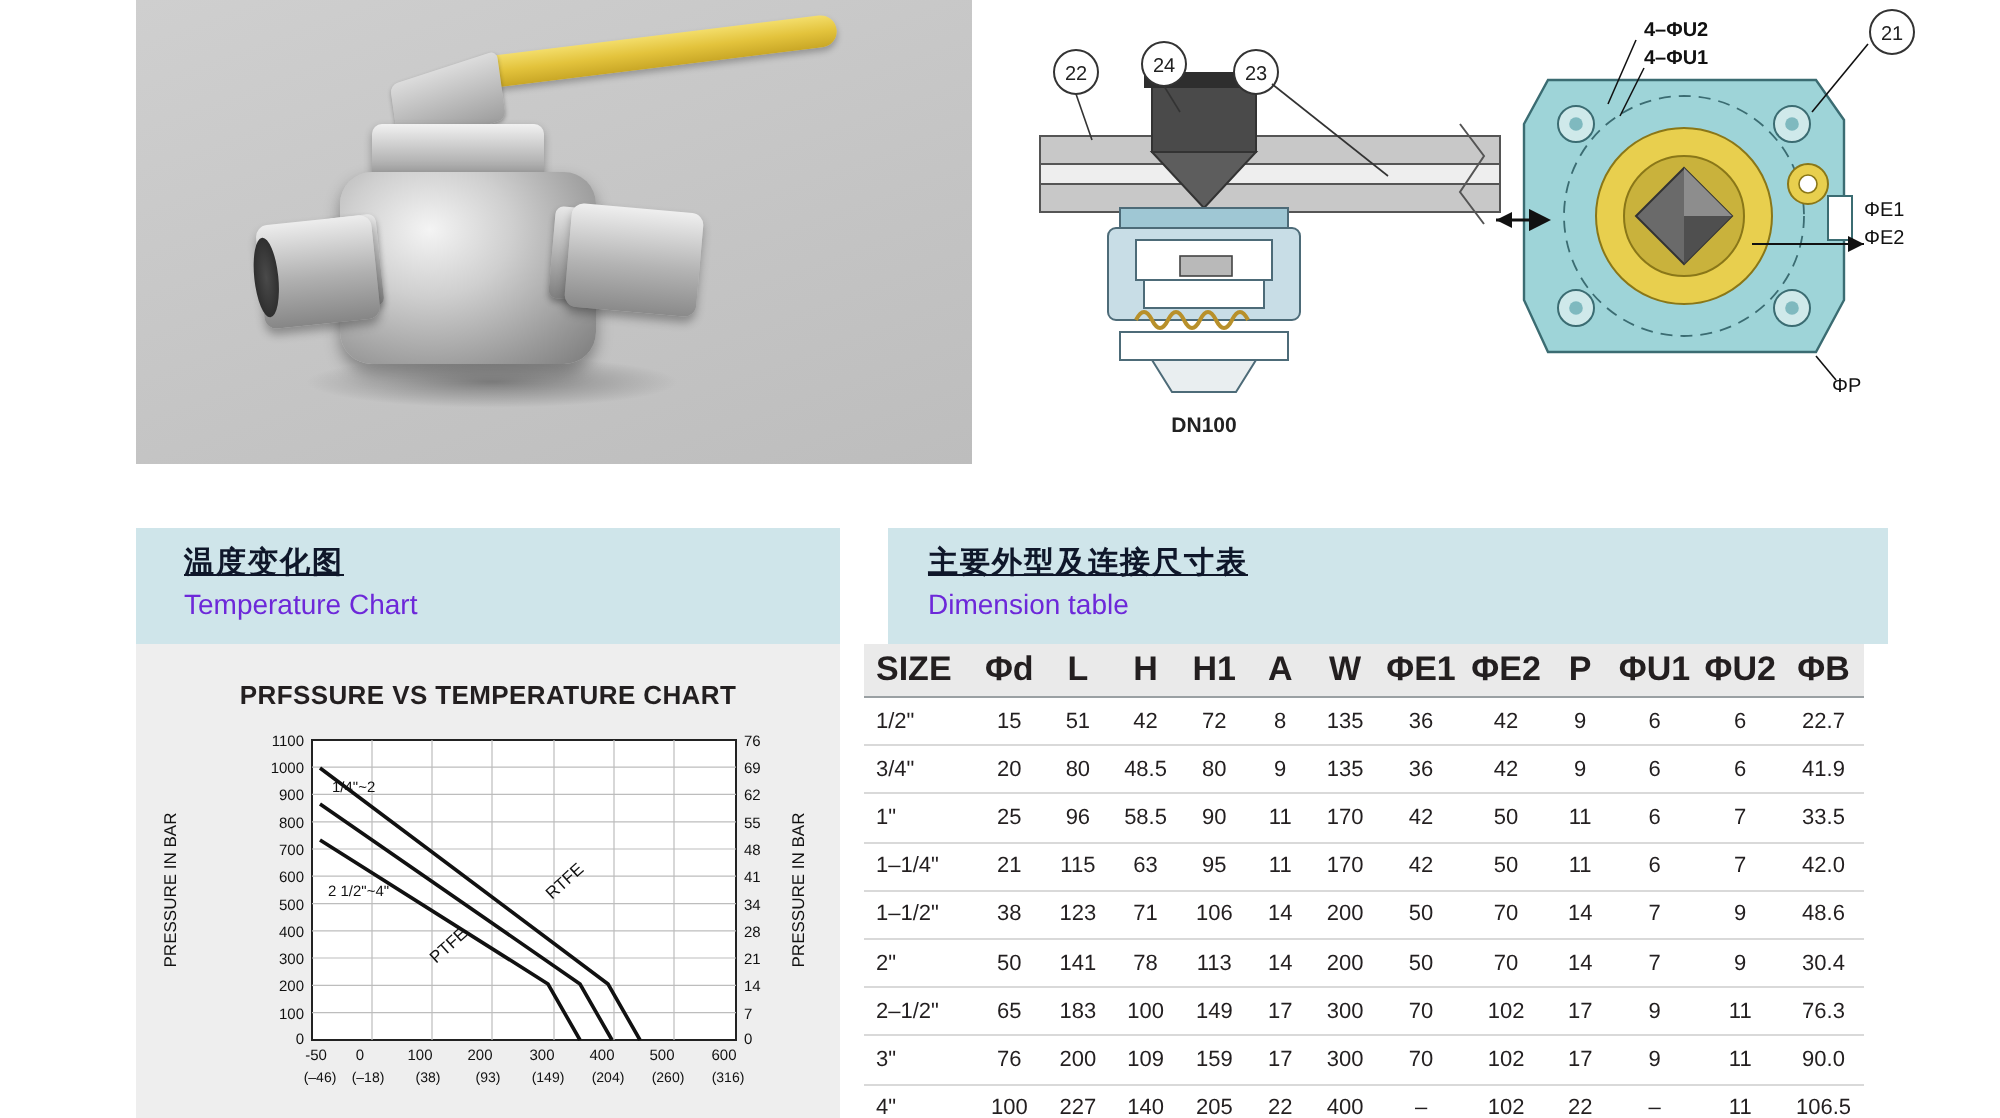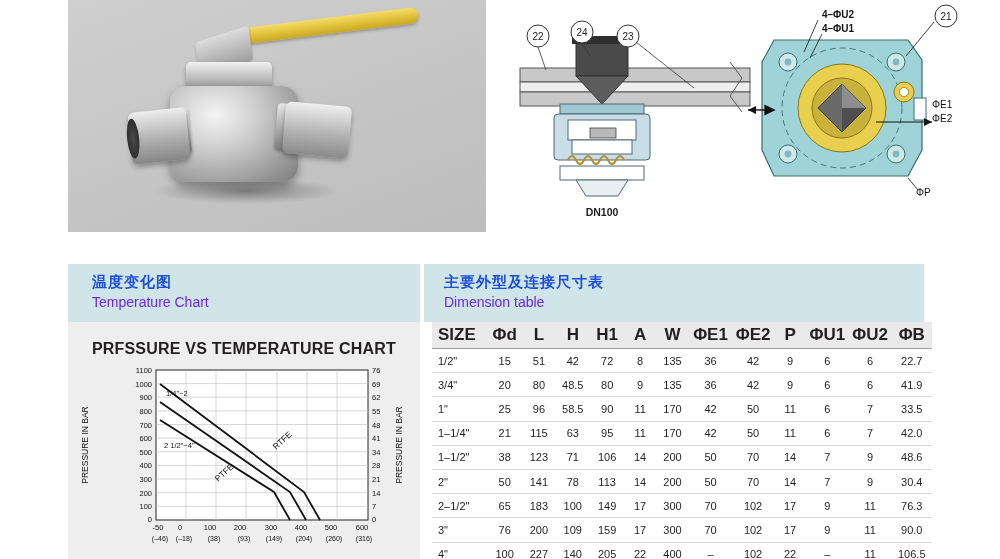--- a/index.html
+++ b/index.html
@@ -153,30 +153,31 @@
     background: #cfe5ea;
     height: 58px;
     box-sizing: border-box;
     padding: 8px 0 0 24px;
   }
   .sec-header.left {
     margin-left: 68px;
     width: 352px;
   }
   .sec-header.right {
-    margin-left: 4px;
+    margin-left: 24px;
     width: 500px;
     padding-left: 20px;
   }
   .sec-header .cn {
     font-size: 15px;
     font-weight: bold;
-    color: #1d4ed8;
+    color: #0f172a;
     line-height: 19px;
     letter-spacing: 1px;
+    text-decoration: underline;
   }
   .sec-header .en {
     font-size: 14px;
     color: #6d28d9;
     line-height: 18px;
     margin-top: 2px;
   }
 
   
   .chart-wrap {
@@ -186,21 +187,21 @@
     width: 352px;
     height: 237px;
     background: #eeeeee;
   }
   .chart-title {
     position: absolute;
     top: 18px;
     left: 0;
     width: 352px;
     text-align: center;
-    font-size: 16px;
+    font-size: 13px;
     font-weight: bold;
     letter-spacing: .2px;
   }
   .chart-svg { position: absolute; top: 30px; left: 0; }
 
   
   .table-wrap {
     position: absolute;
     left: 432px;
     top: 322px;

